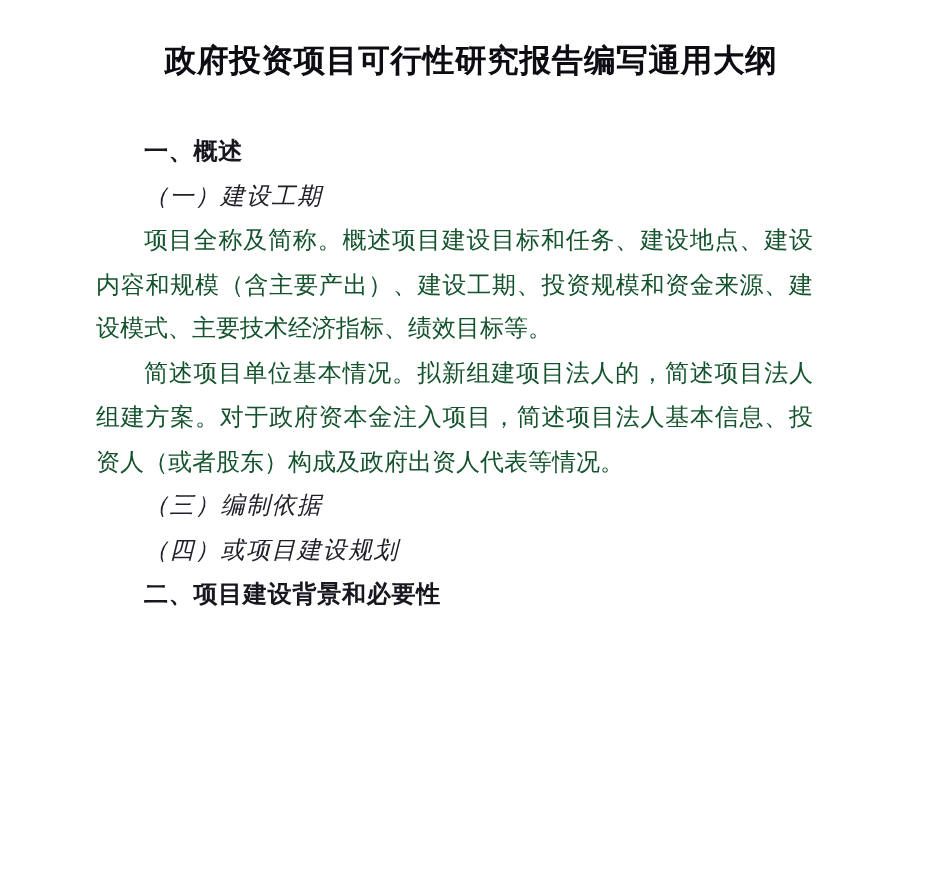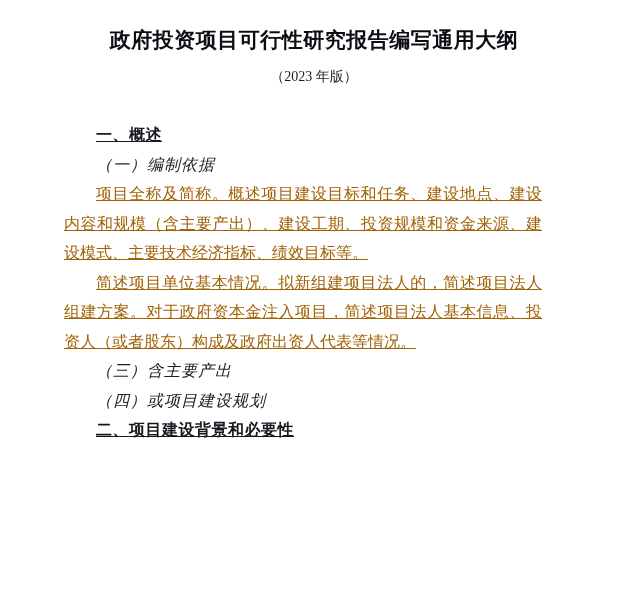--- a/index.html
+++ b/index.html
@@ -41,45 +41,42 @@
     text-align: justify;
   }
   .block { margin: 0; }
   .block-heading {
     font-family: "Liberation Sans", sans-serif;
     font-weight: bold;
     color: #17171f;
     text-indent: 2em;
     text-align: left;
     letter-spacing: 0.5px;
-    text-decoration: underline;
   }
   .block-subheading {
     font-family: "Liberation Serif", serif;
     font-style: italic;
     color: #20202a;
     text-indent: 2em;
     text-align: left;
     letter-spacing: 1px;
   }
   .block-paragraph {
     font-family: "Liberation Serif", serif;
     text-indent: 2em;
-    color: #a16207;
-    text-decoration: underline;
+    color: #14532d;
   }
 </style>
 </head>
 <body>
 
 <div class="page">
   <div class="doc-title">政府投资项目可行性研究报告编写通用大纲</div>
-  <div class="doc-edition">（2023 年版）</div>
   <div class="doc-body" id="doc-body">
       <div class="block block-heading">一、概述</div>
-      <div class="block block-subheading">（一）编制依据</div>
+      <div class="block block-subheading">（一）建设工期</div>
       <div class="block block-paragraph">项目全称及简称。概述项目建设目标和任务、建设地点、建设内容和规模（含主要产出）、建设工期、投资规模和资金来源、建设模式、主要技术经济指标、绩效目标等。</div>
       <div class="block block-paragraph">简述项目单位基本情况。拟新组建项目法人的，简述项目法人组建方案。对于政府资本金注入项目，简述项目法人基本信息、投资人（或者股东）构成及政府出资人代表等情况。</div>
-      <div class="block block-subheading">（三）含主要产出</div>
+      <div class="block block-subheading">（三）编制依据</div>
       <div class="block block-subheading">（四）或项目建设规划</div>
       <div class="block block-heading">二、项目建设背景和必要性</div>
     </div>
 </div>
 
 </body></html>

